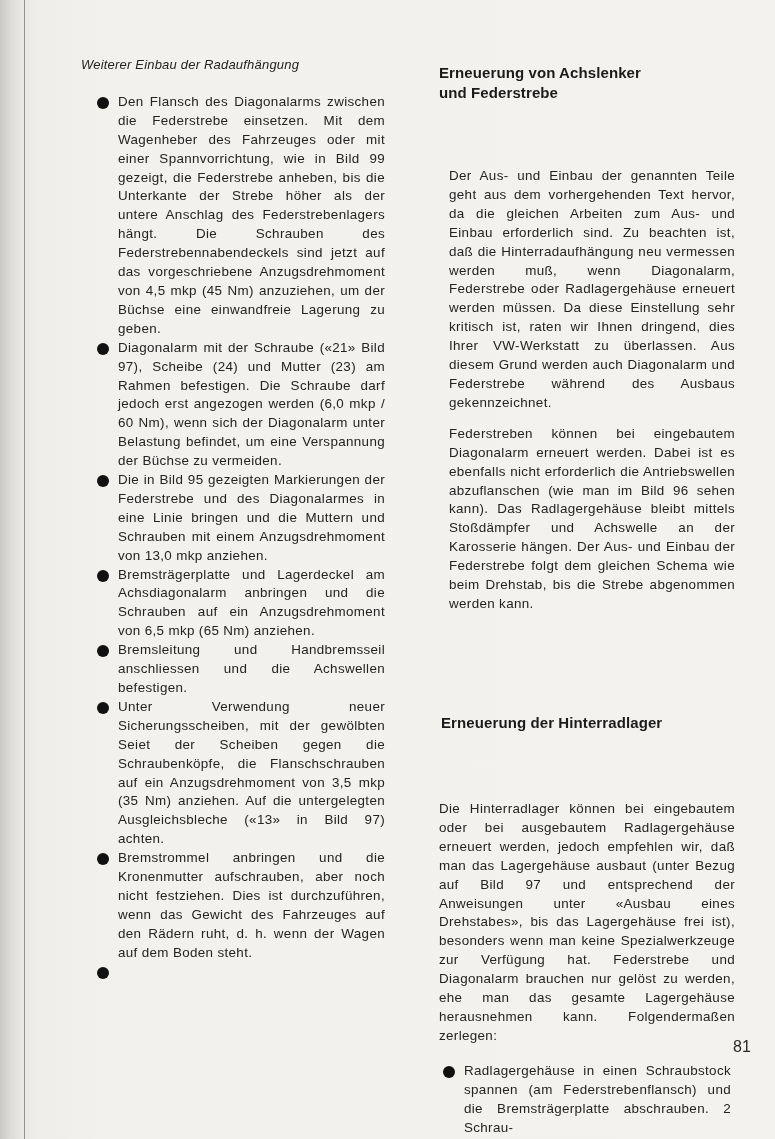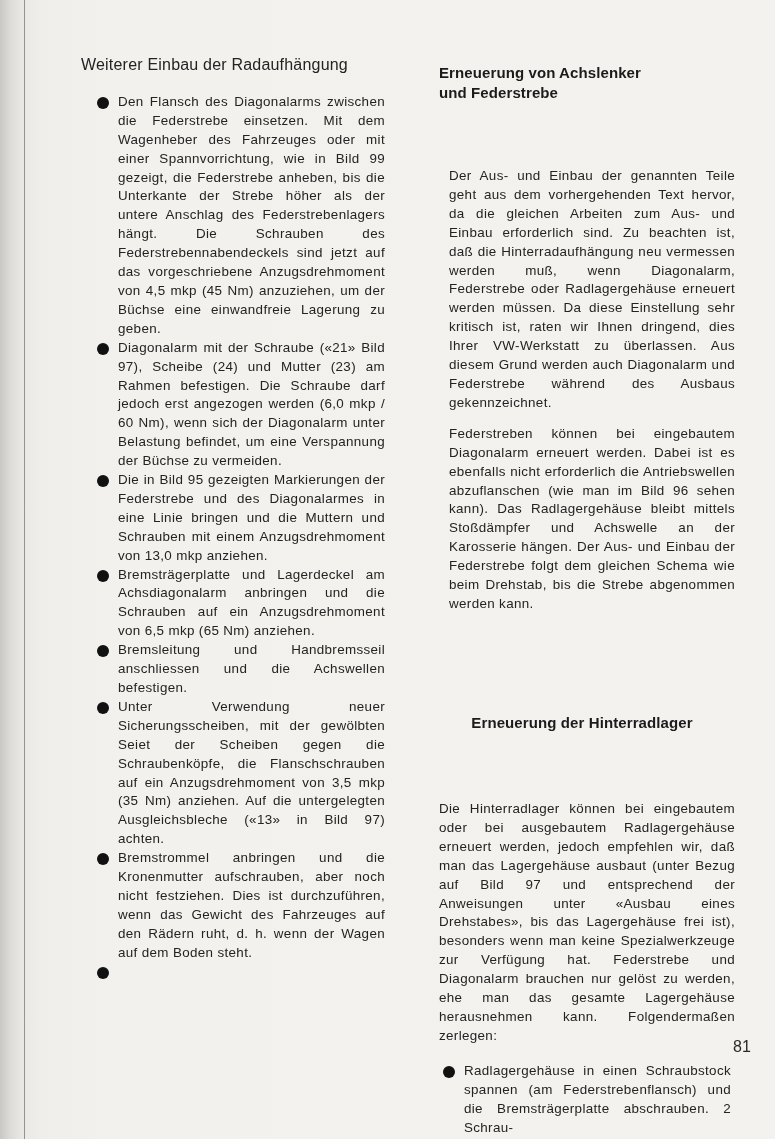--- a/index.html
+++ b/index.html
@@ -18,41 +18,41 @@
     position: absolute; left: 24px; top: 0; width: 1px; height: 1139px;
     background: #6f6f6f; opacity: 0.7;
   }
   .col {
     position: absolute; font-size: 13.4px; line-height: 18.9px;
     letter-spacing: 0.35px;
   }
   .col-left { left: 81px; top: 56px; width: 320px; }
 
   .subhead-italic {
-    font-size: 16px; margin: 0 0 18px 0; letter-spacing: 0.2px;
+    font-style: italic; font-size: 13px; margin: 0 0 18px 0; letter-spacing: 0.2px;
   }
   ul.bullets { list-style: none; margin: 16px; padding: 0; }
   ul.bullets li {
     position: relative; padding-left: 21px; text-align: justify; margin: 0;
   }
   ul.bullets li .dot {
     position: absolute; left: 0; top: 4px; width: 12px; height: 12px;
     border-radius: 50%; background: #111;
   }
   .col-left ul.bullets li { padding-left: 21px; }
   .col-left ul.bullets li .dot { left: 0; }
 
   h2.section {
     font-weight: bold; font-size: 15px; line-height: 19.5px; margin: 2px;
     letter-spacing: 0.1px; color: #1b1b1b;
   }
   p.body { margin: 12px; text-align: justify; }
   .h1-block { position: absolute; left: 437px; top: 61px; width: 300px; }
   .p1-block { position: absolute; left: 437px; top: 155px; width: 310px; }
-  .h2-block { position: absolute; left: 427px; top: 711px; width: 310px; text-align: center; }
+  .h2-block { position: absolute; left: 439px; top: 711px; width: 310px; }
   .p3-block { position: absolute; left: 427px; top: 788px; width: 320px; }
   .bul-right { margin-top: 0; }
   .page-number {
     position: absolute; left: 733px; top: 1038px; font-size: 16px; color: #2a2a2a;
   }
 </style>
 </head>
 <body>
 
 <div class="page">

